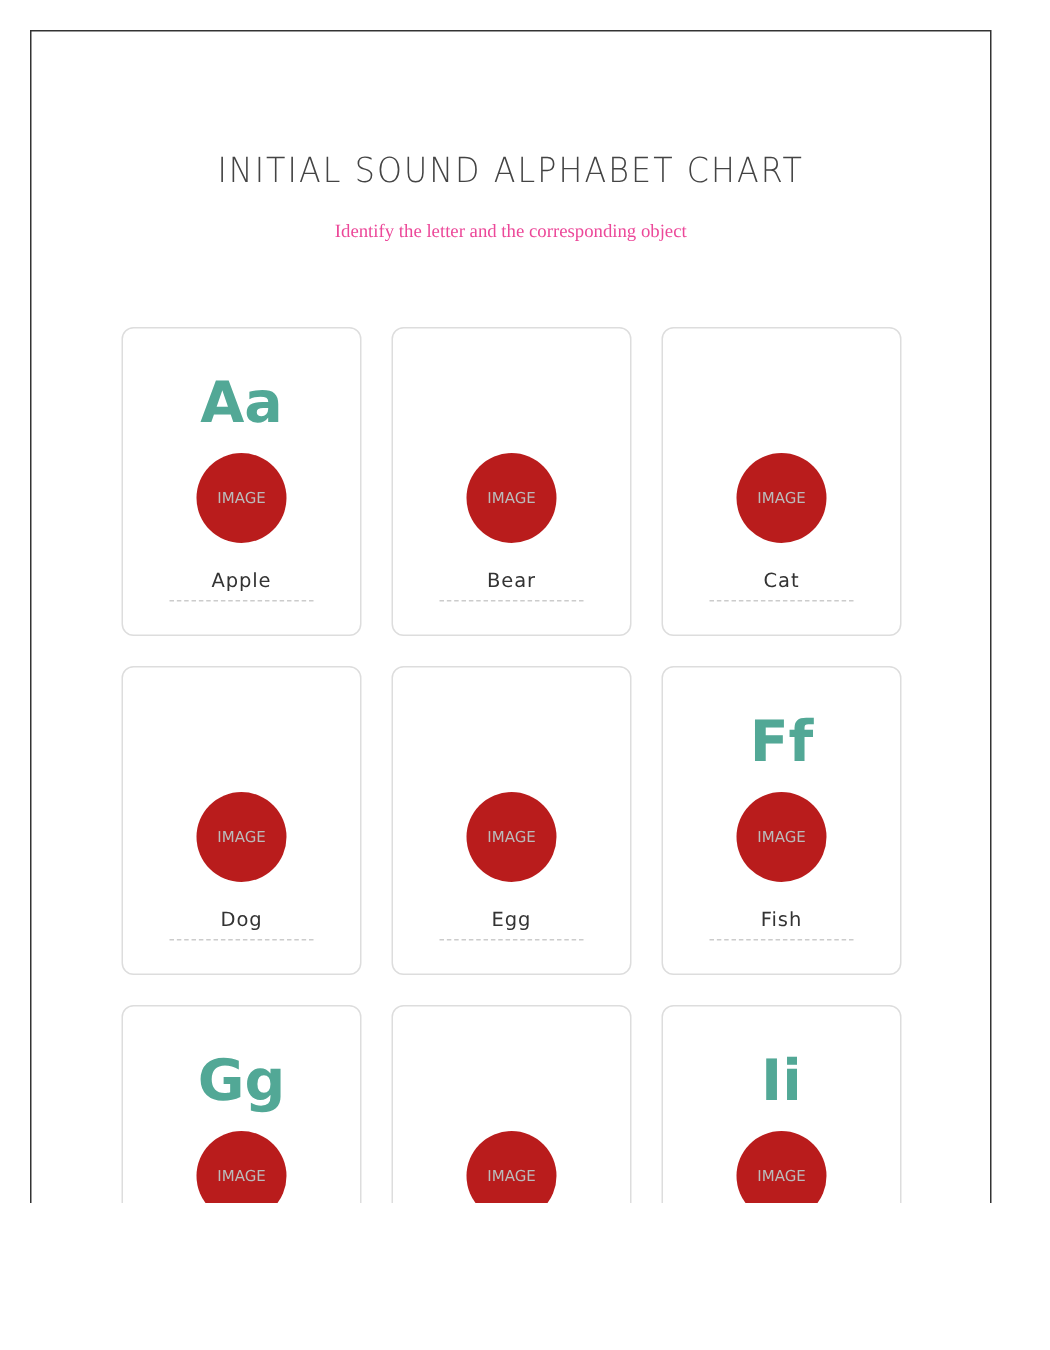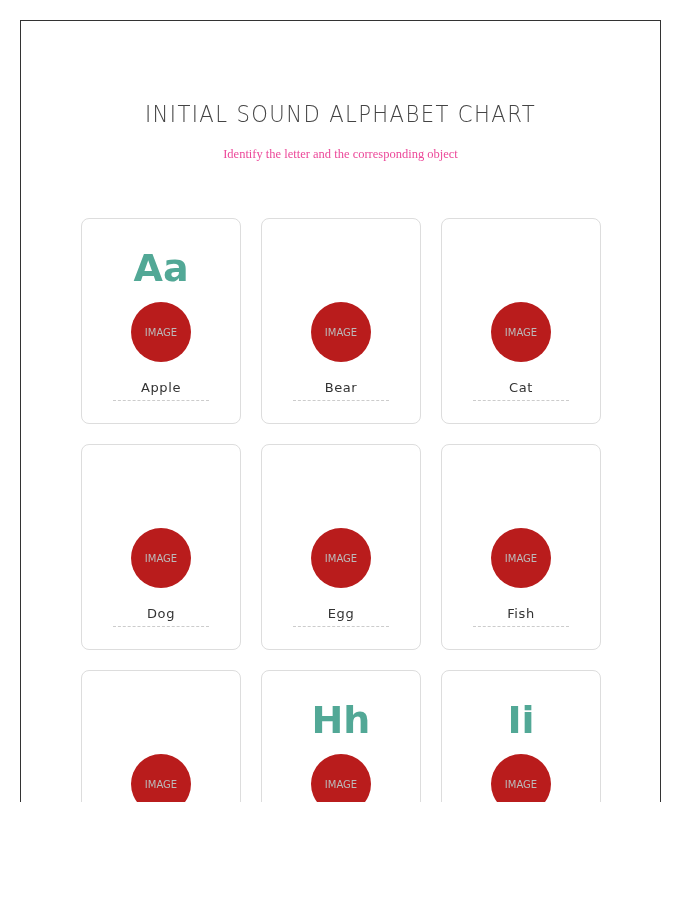--- a/index.html
+++ b/index.html
@@ -73,28 +73,29 @@
       </div>
       <div class="card">
         <div class="img-circle">IMAGE</div>
         <div class="word">Dog</div>
       </div>
       <div class="card">
         <div class="img-circle">IMAGE</div>
         <div class="word">Egg</div>
       </div>
       <div class="card">
+        <div class="letter">Ff</div>
         <div class="img-circle">IMAGE</div>
         <div class="word">Fish</div>
       </div>
       <div class="card">
+        <div class="letter">Gg</div>
         <div class="img-circle">IMAGE</div>
       </div>
       <div class="card">
-        <div class="letter">Hh</div>
         <div class="img-circle">IMAGE</div>
       </div>
       <div class="card">
         <div class="letter">Ii</div>
         <div class="img-circle">IMAGE</div>
       </div>
     </div>
   </div>
 </div>
 

